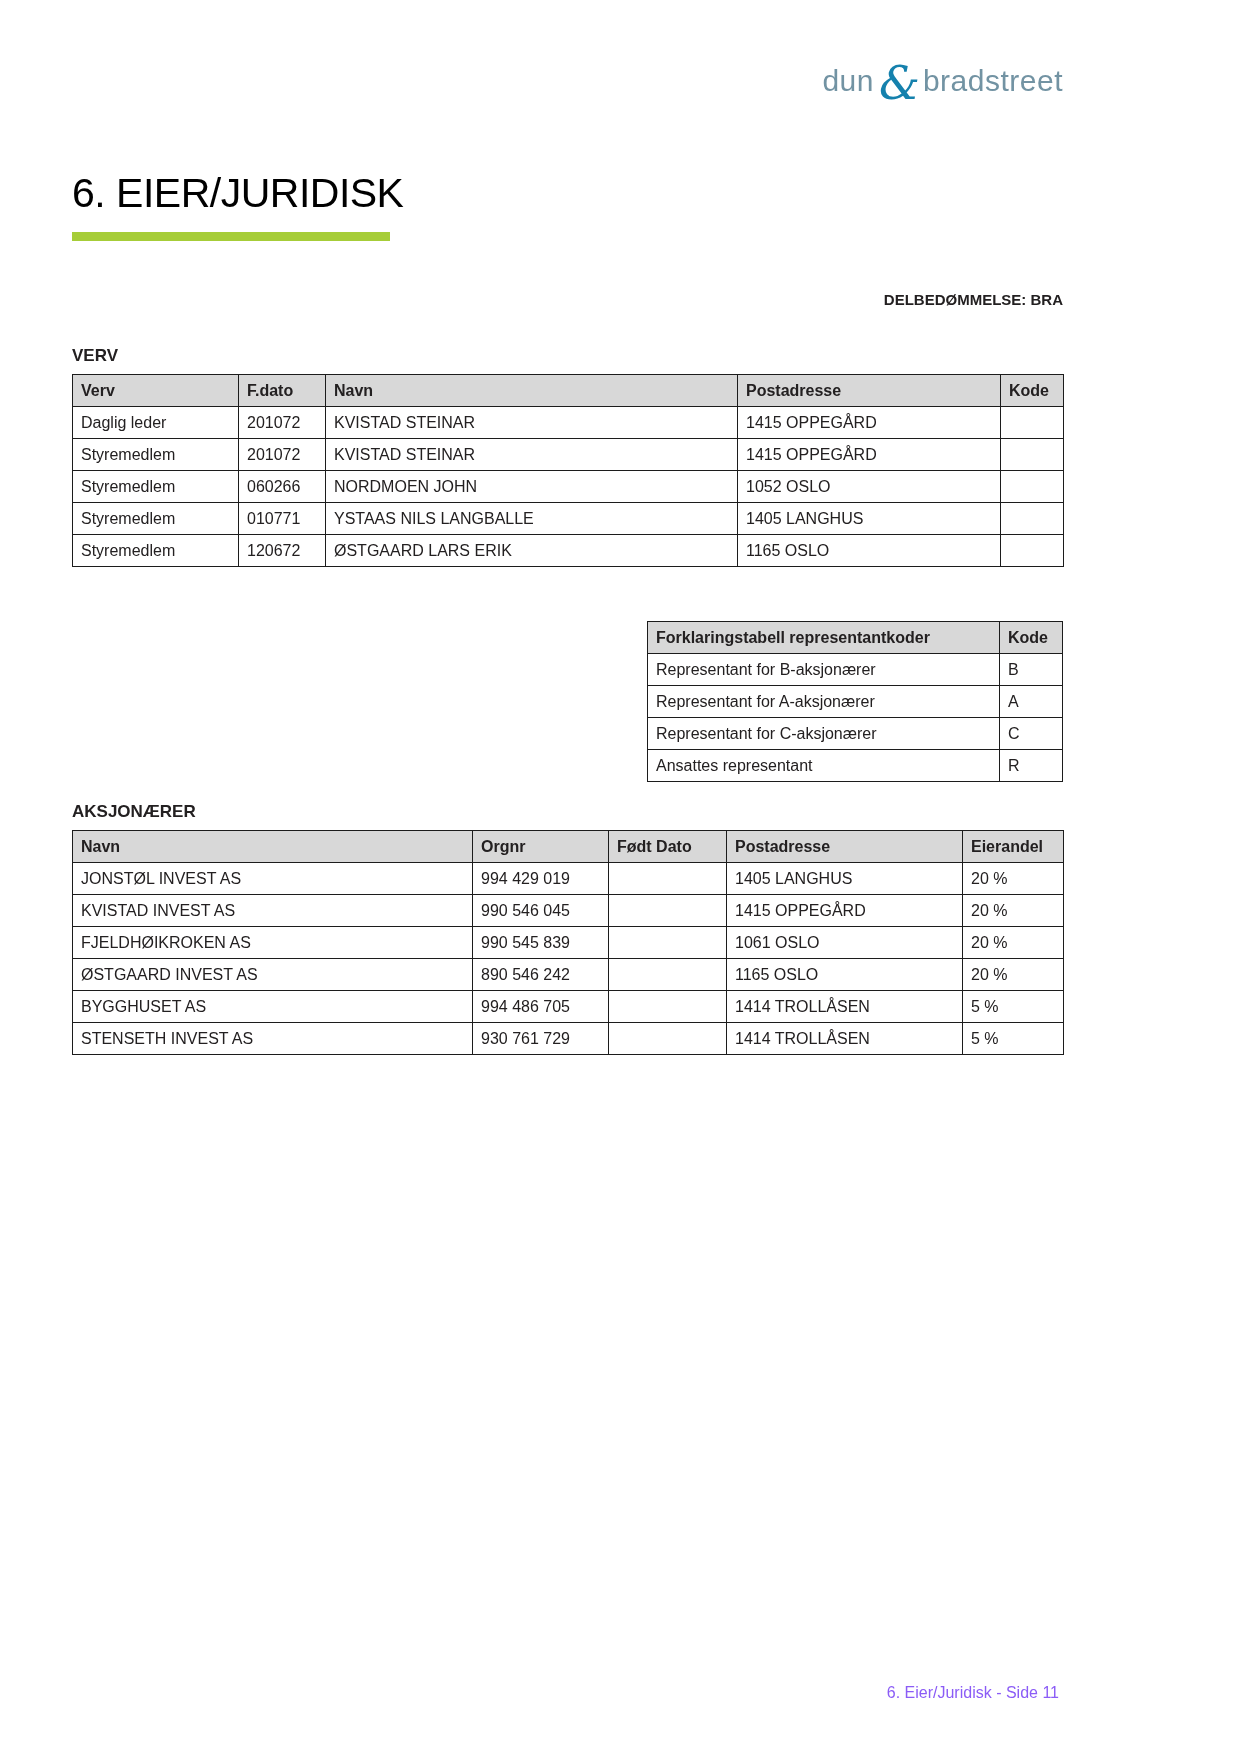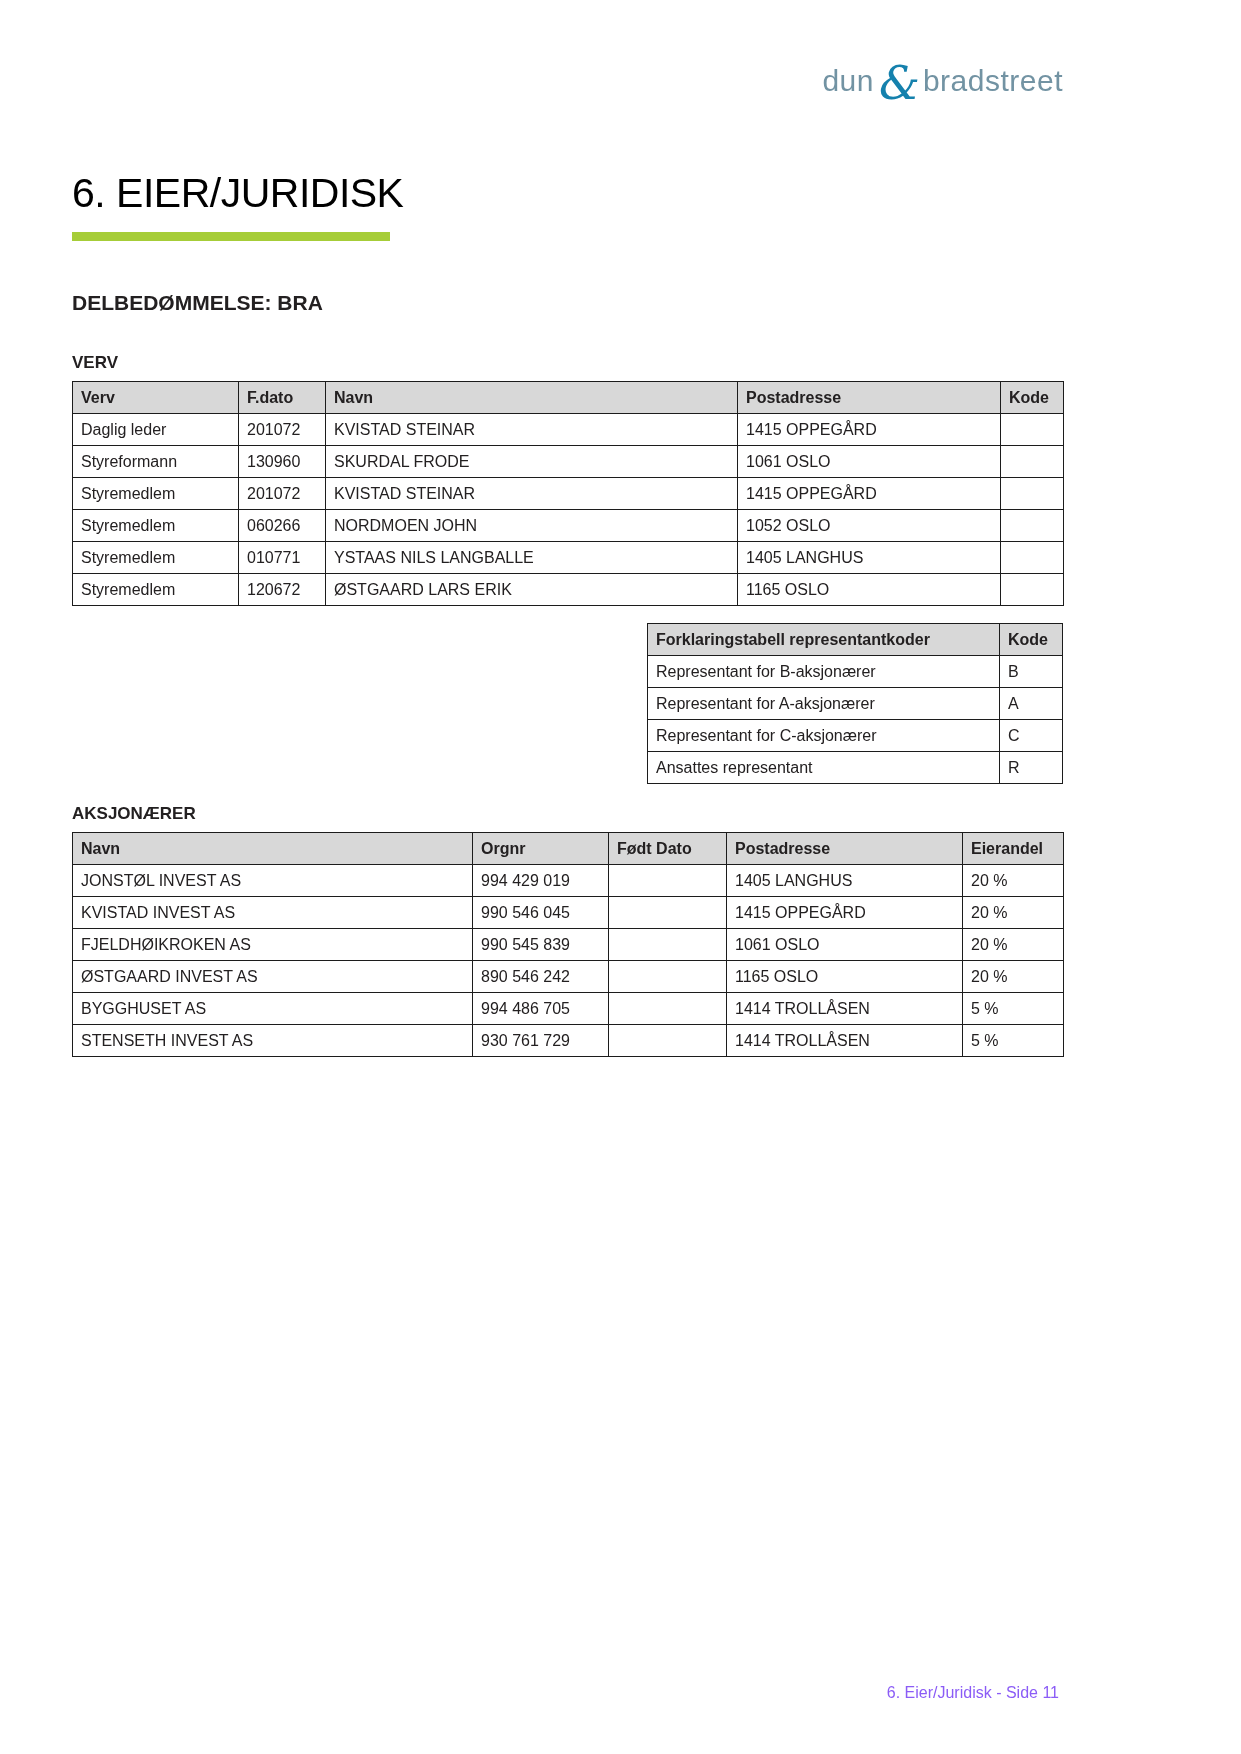--- a/index.html
+++ b/index.html
@@ -35,22 +35,22 @@
     margin: 72px 0 0 0;
     font-size: 41px;
     line-height: 46px;
     font-weight: 400;
     letter-spacing: -0.5px;
     color: #000000;
   }
   .green-bar { width: 318px; height: 9px; background: #a6cd38; margin-top: 16px; }
 
   .subtitle {
-    text-align: left;
-    font-size: 21px;
+    text-align: right;
+    font-size: 15px;
     font-weight: 700;
     margin-top: 50px;
   }
 
   .section-label {
     font-size: 17px;
     font-weight: 700;
     margin-top: 38px;
     margin-bottom: 8px;
   }
@@ -64,21 +64,21 @@
     font-size: 16px;
     line-height: 20px;
     text-align: left;
     overflow: hidden;
     white-space: nowrap;
     height: 32px;
   }
   .tbl th { background: #d8d8d8; font-weight: 700; }
   .tbl td { font-weight: 400; background: #ffffff; }
 
-  .fork-wrap { margin-top: 17px; }
+  .fork-wrap { margin-top: 54px; }
   table.fork-tbl { width: 415px; margin-left: auto; }
 
   .aksj-wrap { margin-top: 0; }
 
   .footer {
     position: absolute;
     right: 182px;
     bottom: 52px;
     font-size: 16px;
     color: #8b5cf6;
@@ -123,27 +123,20 @@
       </thead>
       <tbody>
           <tr>
             <td>Daglig leder</td>
             <td>201072</td>
             <td>KVISTAD STEINAR</td>
             <td>1415 OPPEGÅRD</td>
             <td></td>
           </tr>
           <tr>
-            <td>Styreformann</td>
-            <td>130960</td>
-            <td>SKURDAL FRODE</td>
-            <td>1061 OSLO</td>
-            <td></td>
-          </tr>
-          <tr>
             <td>Styremedlem</td>
             <td>201072</td>
             <td>KVISTAD STEINAR</td>
             <td>1415 OPPEGÅRD</td>
             <td></td>
           </tr>
           <tr>
             <td>Styremedlem</td>
             <td>060266</td>
             <td>NORDMOEN JOHN</td>

